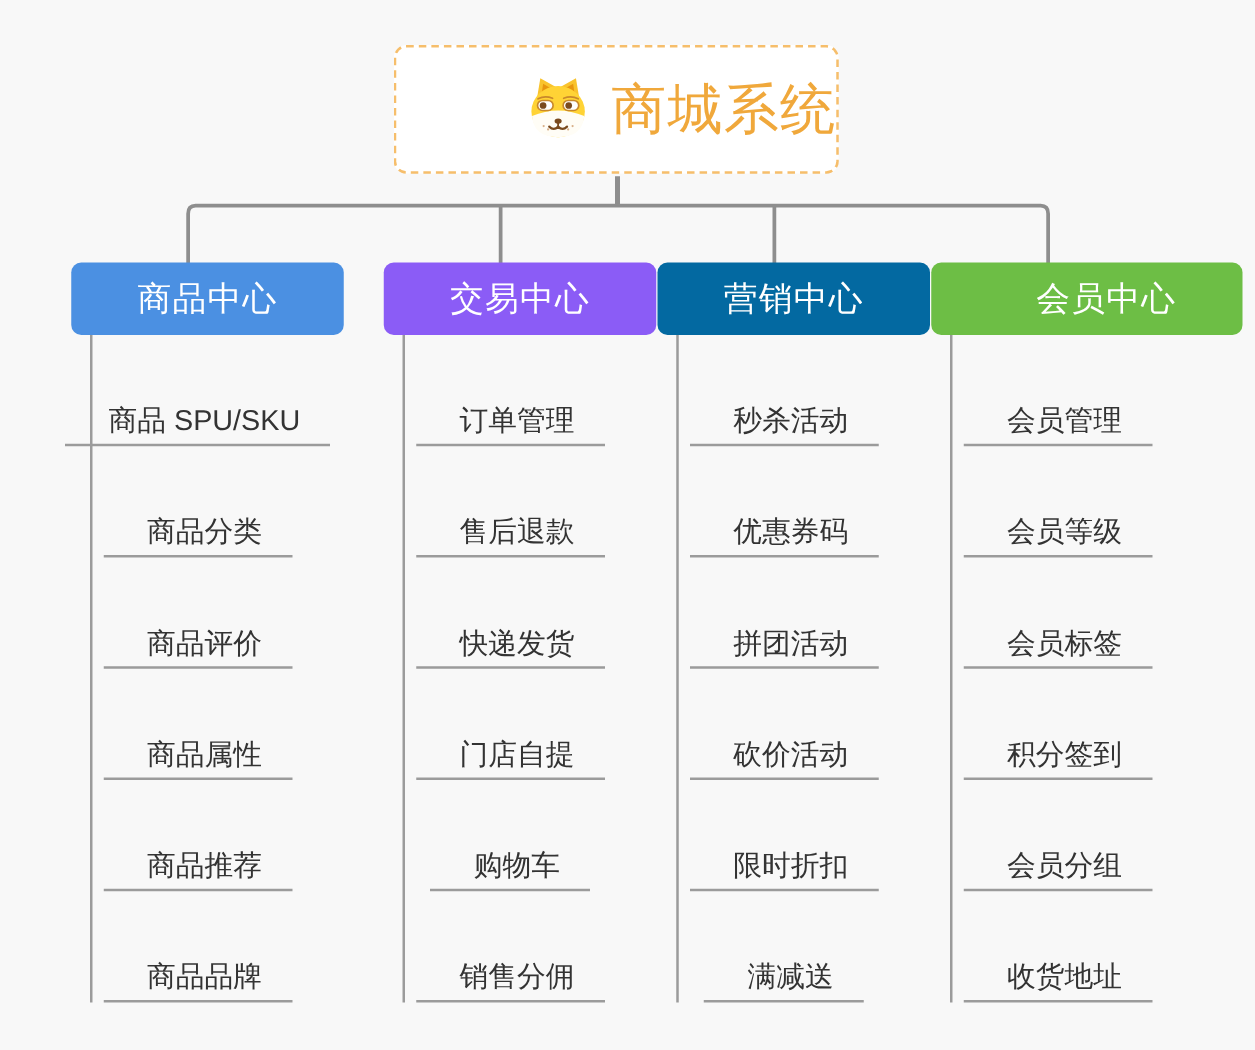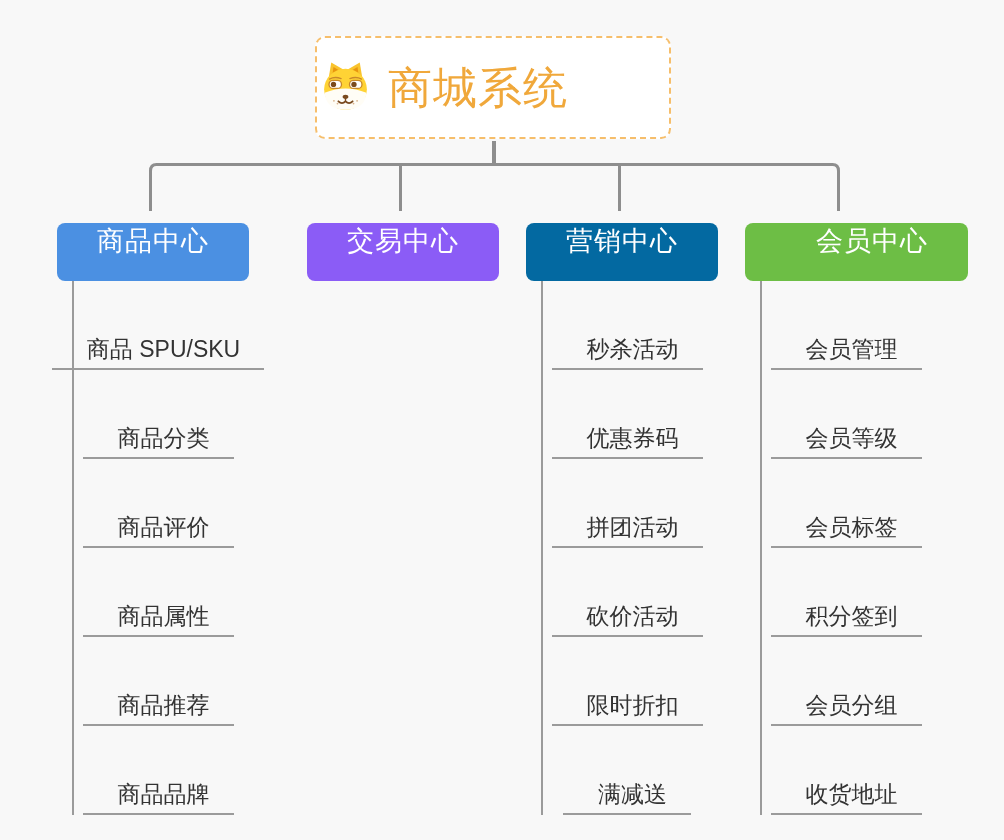--- a/index.html
+++ b/index.html
@@ -16,48 +16,47 @@
   svg.tree{position:absolute;left:0;top:0;pointer-events:none;}
 
   
   .root-node{
     position:absolute;
     left:315px;top:36px;
     width:356px;height:103px;
     background:#ffffff;
     border:2px dashed #f6be6b;
     border-radius:10px;
-    display:flex;align-items:center;justify-content:flex-start;
+    display:flex;align-items:center;justify-content:flex-end;
     gap:14px;
     box-sizing:border-box;
   }
   .root-node .dog{width:57px;height:57px;display:inline-flex;flex:none;}
   .root-title{
     font-size:44px;
     line-height:1;
     color:#f0a83b;
     letter-spacing:1px;
     white-space:nowrap;
   }
 
   
   .branch{
     position:absolute;
     top:210px;
     width:187px;
   }
   .branch-box{
-    width:192px;height:58px;
+    width:218px;height:58px;
     border-radius:8px;
-    display:flex;justify-content:center;
+    display:flex;align-items:center;justify-content:center;
     color:#ffffff;
     font-size:27px;
     letter-spacing:1px;
     white-space:nowrap;
-    margin-top:13px;
   }
   .items{
     position:relative;
     margin-left:15px;
   }
   .items::before{
     content:"";
     position:absolute;
     left:0;top:0;bottom:0;
     width:2px;
@@ -140,20 +139,40 @@
           </div>
           <div class="slot">
             <div class="item">商品品牌</div>
           </div>
         </div>
       </div>
       <div class="branch" style="left: 307px;">
         <div class="branch-box" style="background: #8b5cf6;">
           <span>交易中心</span>
         </div>
+        <div class="items">
+          <div class="slot">
+            <div class="item">订单管理</div>
+          </div>
+          <div class="slot">
+            <div class="item">售后退款</div>
+          </div>
+          <div class="slot">
+            <div class="item">快递发货</div>
+          </div>
+          <div class="slot">
+            <div class="item">门店自提</div>
+          </div>
+          <div class="slot">
+            <div class="item">购物车</div>
+          </div>
+          <div class="slot">
+            <div class="item">销售分佣</div>
+          </div>
+        </div>
       </div>
       <div class="branch" style="left: 526px;">
         <div class="branch-box" style="background: #0369a1;">
           <span>营销中心</span>
         </div>
         <div class="items">
           <div class="slot">
             <div class="item">秒杀活动</div>
           </div>
           <div class="slot">

